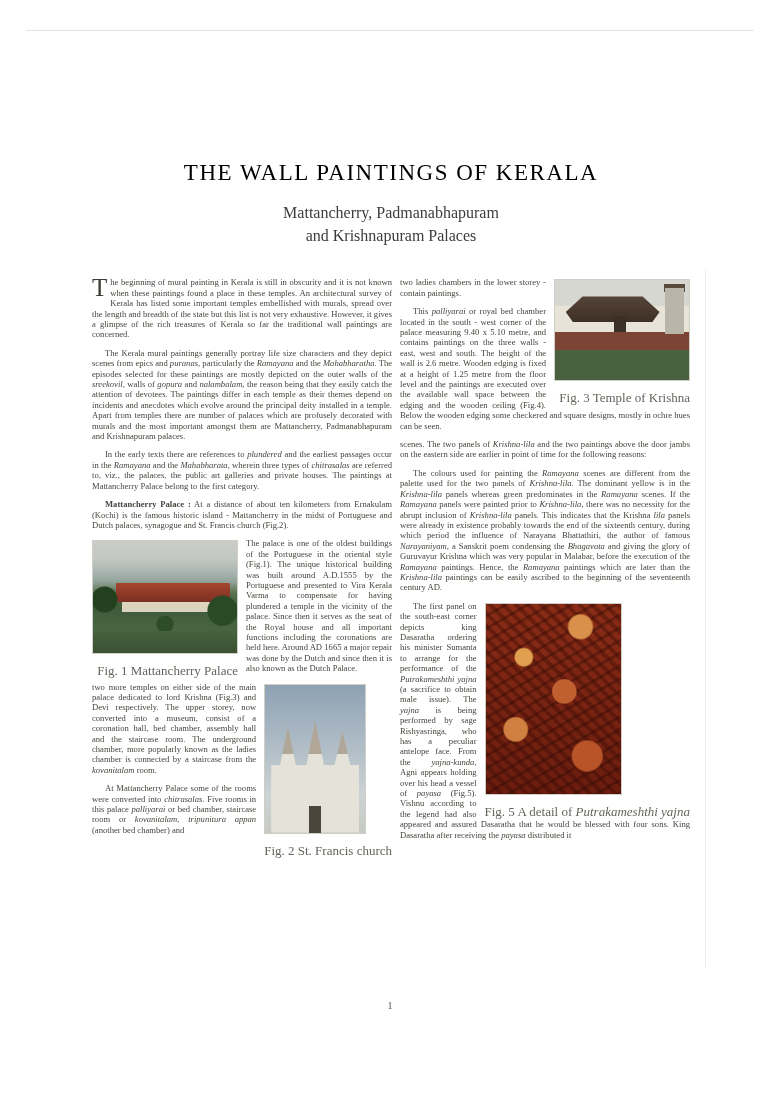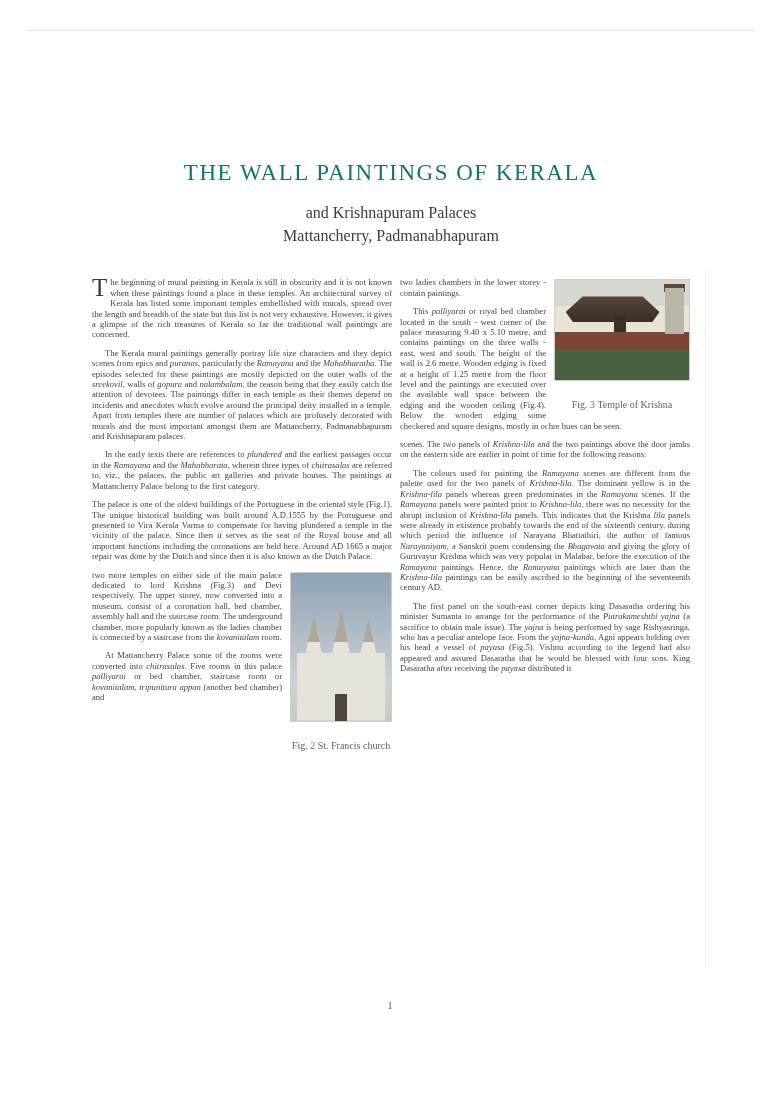--- a/index.html
+++ b/index.html
@@ -12,42 +12,42 @@
     color:#45443d;
   }
   .scan-line{position:absolute;top:30px;left:26px;right:26px;height:1px;background:#e4e4e1;}
   .scan-edge-right{position:absolute;top:270px;bottom:140px;right:74px;width:1px;background:#efefec;}
 
   .content{position:absolute;left:92px;top:160px;width:598px;}
 
   .title-block{text-align:center;}
   .doc-title{
     margin:0;font-size:23px;font-weight:400;letter-spacing:1.5px;
-    color:#0f766e;font-family:"Liberation Serif","DejaVu Serif",serif;
+    color:#000000;font-family:"Liberation Serif","DejaVu Serif",serif;
   }
   .doc-subtitle{margin-top:15px;font-size:16px;line-height:1.45;color:#3d3c3a;}
 
   .columns{display:flex;margin-top:30px;}
   .col{text-align:justify;font-size:8.6px;line-height:10.4px;}
   .col-left{width:300px;margin-right:8px;}
   .col-right{width:290px;}
   .col::after{content:"";display:block;clear:both;}
   .col p{margin:0 0 8px;}
   .body-p{text-indent:13px;}
   .no-indent{text-indent:0;}
   .lead{font-weight:bold;}
   .dropcap{
     float:left;font-size:25px;line-height:20px;padding:1px 3px 0 0;color:#3c3b36;
   }
 
   figure{margin:0;}
   .f-left{float:left;margin:2px 8px 2px 0;}
   .f-right{float:right;margin:2px 0 3px 8px;}
   .photo{position:relative;overflow:hidden;border:1px solid #cfcfc8;box-sizing:border-box;}
-  .cap{font-size:10px;line-height:9px;color:#65645c;margin-top:19px;text-align:center;text-indent:0;}
+  .cap{font-size:13px;line-height:9px;color:#65645c;margin-top:12px;text-align:right;text-indent:0;}
 
   
   .photo1{width:146px;height:114px;
     background:linear-gradient(180deg,#caccc7 0%,#c3c8c4 16%,#aab4b0 28%,#92a49c 36%,#5c7350 46%,#3d5a39 58%,#486440 78%,#3a5133 100%);}
   .p1-roof{position:absolute;left:16%;right:5%;top:37%;height:17%;
     background:linear-gradient(180deg,#a4462f,#7c2f22);border-radius:1px;}
   .p1-wall{position:absolute;left:20%;right:8%;top:54%;height:9%;background:#ddd4bf;}
   .p1-palms{position:absolute;left:0;right:0;top:40%;height:40%;
     background:
       radial-gradient(circle at 8% 30%, #23401f 0 9%, transparent 10%),
@@ -100,34 +100,43 @@
 
 <div class="page">
   <div class="scan-line"></div>
   <div class="scan-edge-right"></div>
 
   <div class="content">
 
     <div class="title-block">
       <h1 class="doc-title">THE WALL PAINTINGS OF KERALA</h1>
       <div class="doc-subtitle">
+        <div>Mattancherry, Padmanabhapuram</div>
         <div>and Krishnapuram Palaces</div>
-        <div>Mattancherry, Padmanabhapuram</div>
       </div>
     </div>
 
     <div class="columns">
 
       <div class="col col-left">
         <p class="no-indent"><span class="dropcap">T</span><span>he beginning of mural painting in Kerala is still in obscurity and it is not known when these paintings found a place in these temples. An architectural survey of Kerala has listed some important temples embellished with murals, spread over the length and breadth of the state but this list is not very exhaustive. However, it gives a glimpse of the rich treasures of Kerala so far the traditional wall paintings are concerned.</span></p>
 
         <p class="body-p">The Kerala mural paintings generally portray life size characters and they depict scenes from epics and <i>puranas</i>, particularly the <i>Ramayana</i> and the <i>Mahabharatha</i>. The episodes selected for these paintings are mostly depicted on the outer walls of the <i>sreekovil</i>, walls of <i>gopura</i> and <i>nalambalam</i>, the reason being that they easily catch the attention of devotees. The paintings differ in each temple as their themes depend on incidents and anecdotes which evolve around the principal deity installed in a temple. Apart from temples there are number of palaces which are profusely decorated with murals and the most important amongst them are Mattancherry, Padmanabhapuram and Krishnapuram palaces.</p>
         <p class="body-p">In the early texts there are references to <i>plundered</i> and the earliest passages occur in the <i>Ramayana</i> and the <i>Mahabharata</i>, wherein three types of <i>chitrasalas</i> are referred to, viz., the palaces, the public art galleries and private houses. The paintings at Mattancherry Palace belong to the first category.</p>
 
+        <p class="body-p"><span class="lead">Mattancherry Palace :</span> <span>At a distance of about ten kilometers from Ernakulam (Kochi) is the famous historic island - Mattancherry in the midst of Portuguese and Dutch palaces, synagogue and St. Francis church (Fig.2).</span></p>
 
+        <figure class="f-left">
+          <div class="photo photo1">
+            <div class="p1-roof"></div>
+            <div class="p1-wall"></div>
+            <div class="p1-palms"></div>
+          </div>
+          <figcaption class="cap">Fig. 1 Mattancherry Palace</figcaption>
+        </figure>
         <p class="no-indent">The palace is one of the oldest buildings of the Portuguese in the oriental style (Fig.1). The unique historical building was built around A.D.1555 by the Portuguese and presented to Vira Kerala Varma to compensate for having plundered a temple in the vicinity of the palace. Since then it serves as the seat of the Royal house and all important functions including the coronations are held here. Around AD 1665 a major repair was done by the Dutch and since then it is also known as the Dutch Palace.</p>
 
 
         <figure class="f-right">
           <div class="photo photo2">
             <div class="p2-church"></div>
             <div class="p2-door"></div>
           </div>
           <figcaption class="cap">Fig. 2 St. Francis church</figcaption>
         </figure>
@@ -144,20 +153,24 @@
             <div class="p3-door"></div>
           </div>
           <figcaption class="cap">Fig. 3 Temple of Krishna</figcaption>
         </figure>
         <p class="no-indent">two ladies chambers in the lower storey - contain paintings.</p>
         <p class="body-p">This <i>palliyarai</i> or royal bed chamber located in the south - west corner of the palace measuring 9.40 x 5.10 metre, and contains paintings on the three walls - east, west and south. The height of the wall is 2.6 metre. Wooden edging is fixed at a height of 1.25 metre from the floor level and the paintings are executed over the available wall space between the edging and the wooden ceiling (Fig.4). Below the wooden edging some checkered and square designs, mostly in ochre hues can be seen.</p>
 
         <p class="no-indent">scenes. The two panels of <i>Krishna-lila</i> and the two paintings above the door jambs on the eastern side are earlier in point of time for the following reasons:</p>
         <p class="body-p">The colours used for painting the <i>Ramayana</i> scenes are different from the palette used for the two panels of <i>Krishna-lila</i>. The dominant yellow is in the <i>Krishna-lila</i> panels whereas green predominates in the <i>Ramayana</i> scenes. If the <i>Ramayana</i> panels were painted prior to <i>Krishna-lila</i>, there was no necessity for the abrupt inclusion of <i>Krishna-lila</i> panels. This indicates that the Krishna <i>lila</i> panels were already in existence probably towards the end of the sixteenth century, during which period the influence of Narayana Bhattathiri, the author of famous <i>Narayaniyam</i>, a Sanskrit poem condensing the <i>Bhagavata</i> and giving the glory of Guruvayur Krishna which was very popular in Malabar, before the execution of the <i>Ramayana</i> paintings. Hence, the <i>Ramayana</i> paintings which are later than the <i>Krishna-lila</i> paintings can be easily ascribed to the beginning of the seventeenth century AD.</p>
 
+        <figure class="f-right">
+          <div class="photo photo5"></div>
+          <figcaption class="cap">Fig. 5 A detail of <i>Putrakameshthi yajna</i></figcaption>
+        </figure>
         <p class="body-p">The first panel on the south-east corner depicts king Dasaratha ordering his minister Sumanta to arrange for the performance of the <i>Putrakameshthi yajna</i> (a sacrifice to obtain male issue). The <i>yajna</i> is being performed by sage Rishyasringa, who has a peculiar antelope face. From the <i>yajna-kunda</i>, Agni appears holding over his head a vessel of <i>payasa</i> (Fig.5). Vishnu according to the legend had also appeared and assured Dasaratha that he would be blessed with four sons. King Dasaratha after receiving the <i>payasa</i> distributed it</p>
       </div>
 
     </div>
   </div>
 
   <div class="page-number">1</div>
 </div>
 
 </body></html>

